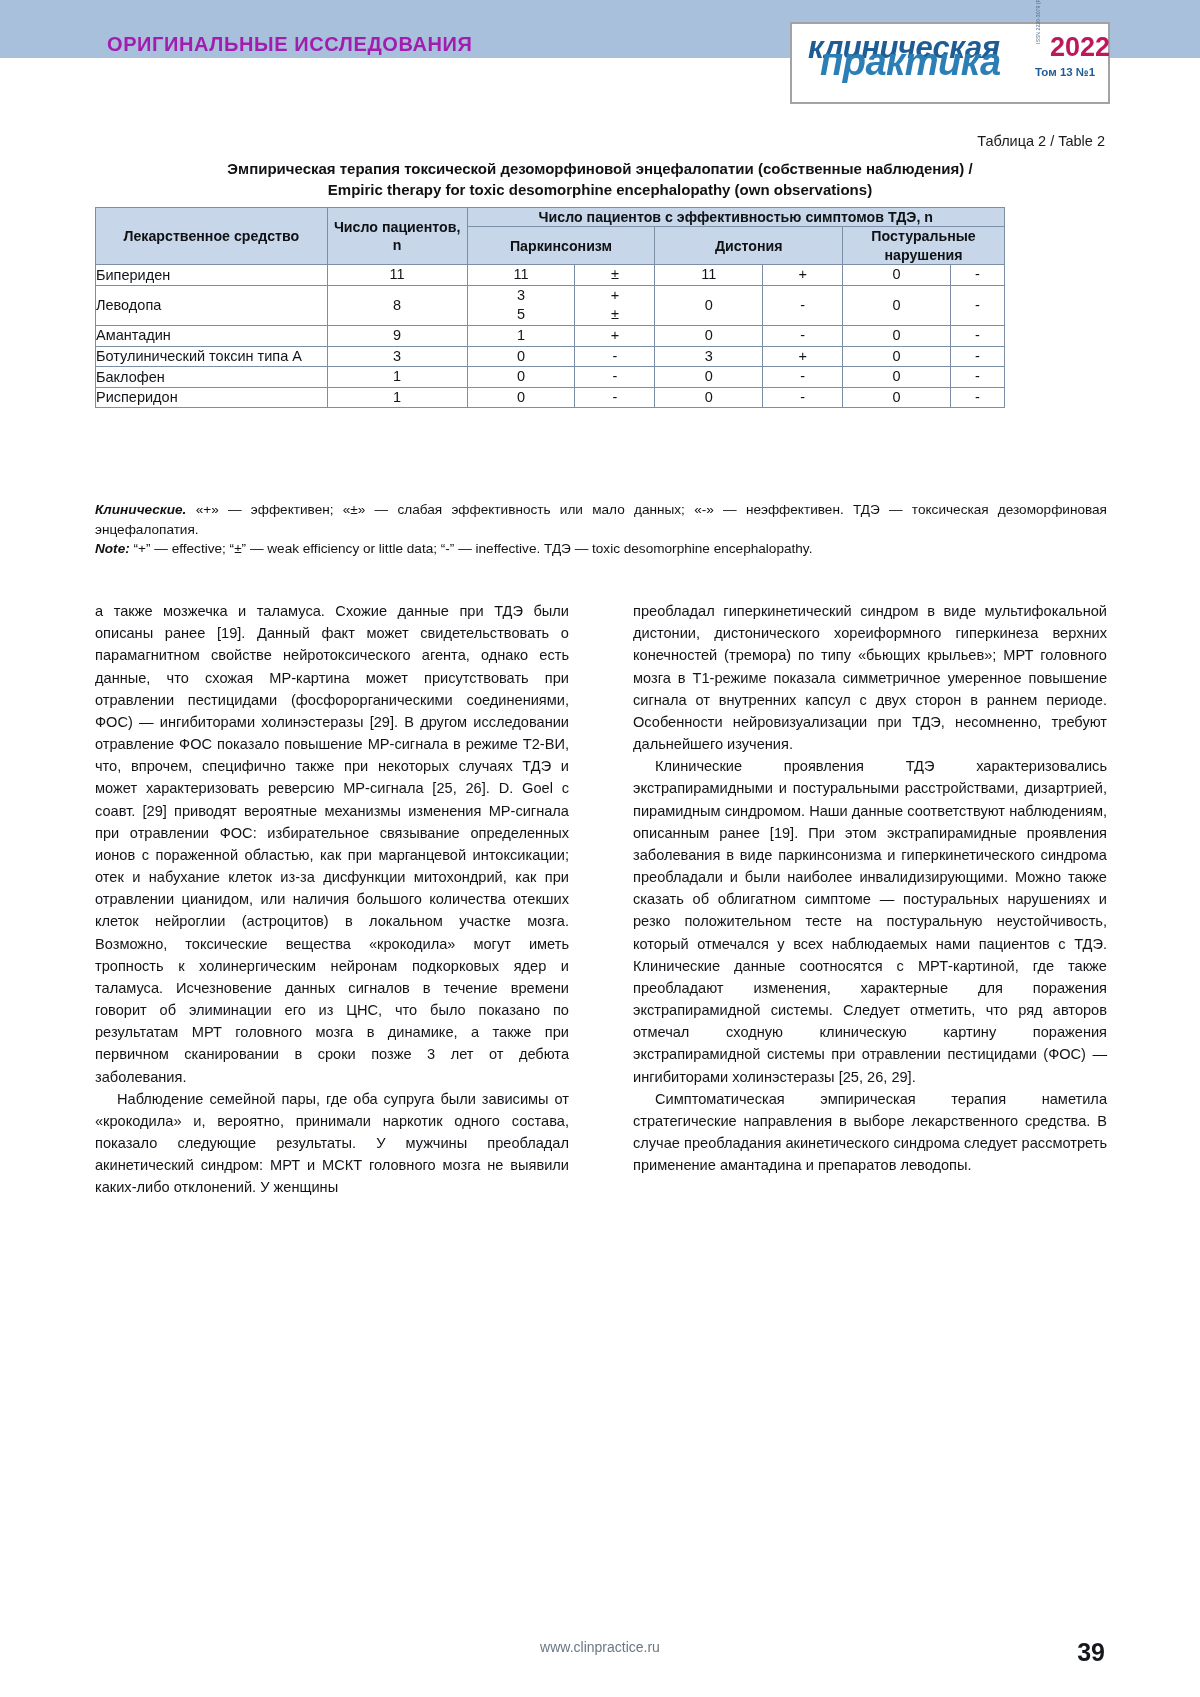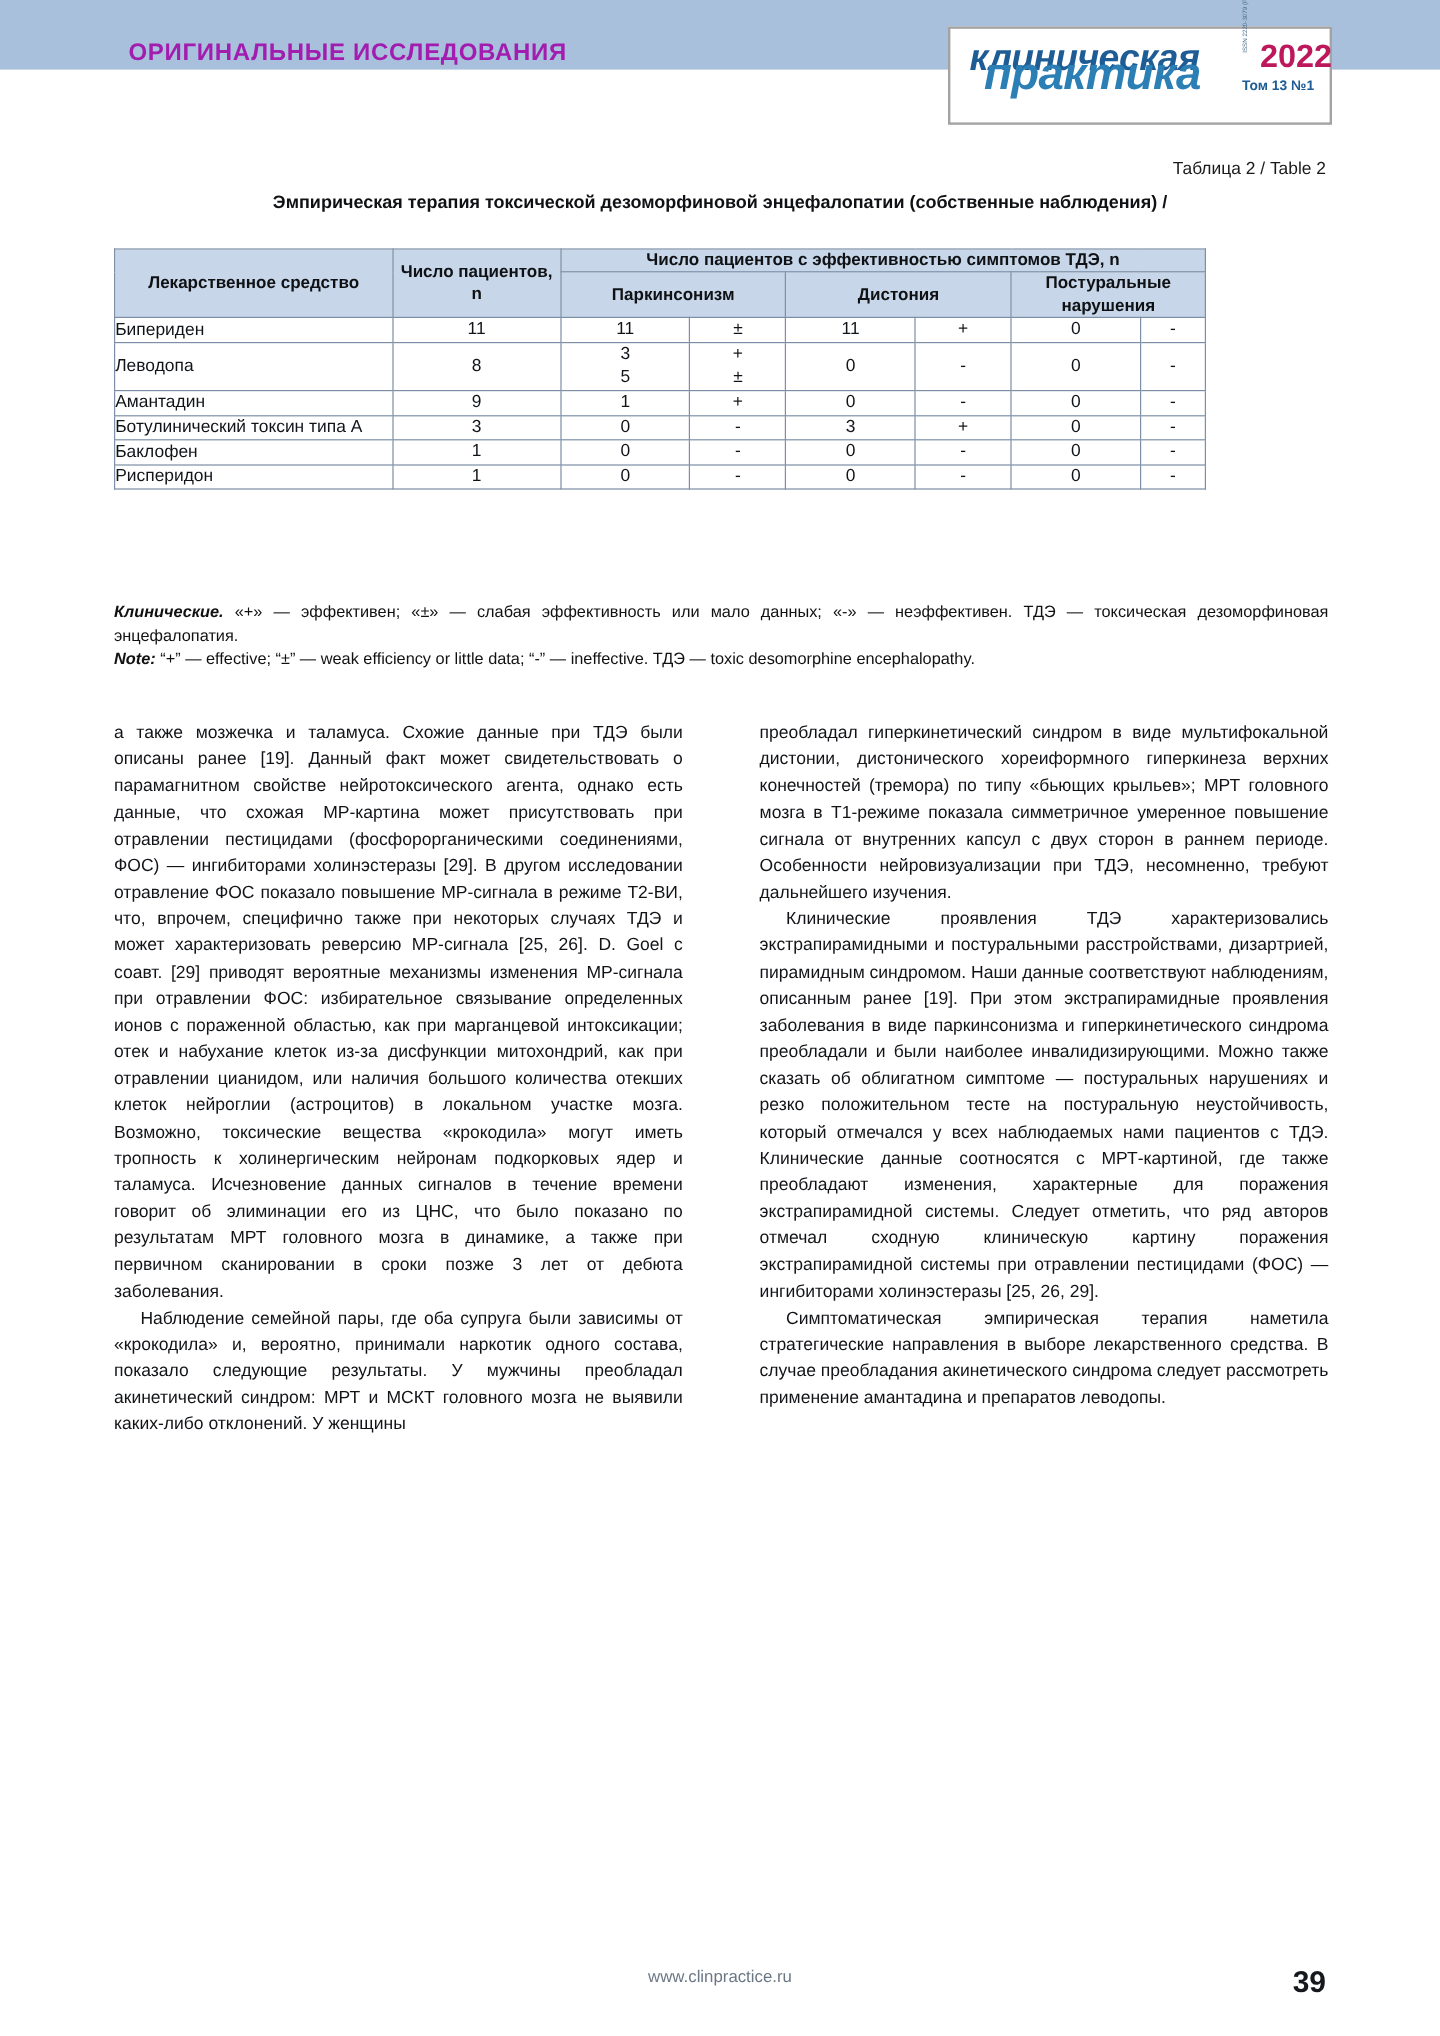--- a/index.html
+++ b/index.html
@@ -225,20 +225,21 @@
     <div class="logo-issn">ISSN 2220-3079 (Print) ISSN 2587-9553 (Online)</div>
     <div class="logo-year">2022</div>
     <div class="logo-vol">Том 13 №1</div>
   </div>
 </div>
 
 <div class="table-caption-right">Таблица 2 / Table 2</div>
 
 <div class="table-title">
   <span>Эмпирическая терапия токсической дезоморфиновой энцефалопатии (собственные наблюдения) /</span><br>
+  <span>Empiric therapy for toxic desomorphine encephalopathy (own observations)</span>
 </div>
 
 <table class="data-table">
   <colgroup>
     <col style="width:232px">
     <col style="width:140px">
     <col style="width:108px">
     <col style="width:80px">
     <col style="width:108px">
     <col style="width:80px">

